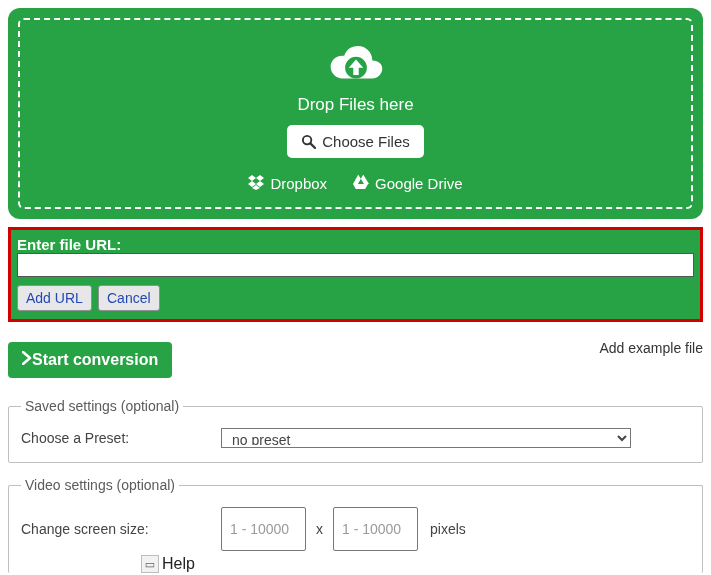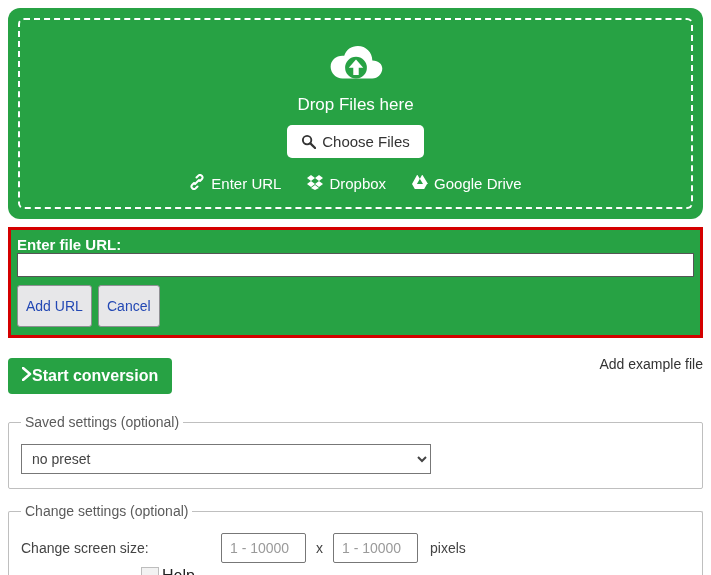--- a/index.html
+++ b/index.html
@@ -67,21 +67,21 @@
       height: 24px;
       padding: 2px 4px;
       font-size: 14px;
       color: #222;
       margin-bottom: 8px;
     }
     .small-btn {
       background: #e7e7e9;
       border: 1px solid #8f8f94;
       border-radius: 3px;
-      padding: 12px 8px;
+      padding: 4px 8px;
       color: #2348b4;
       font-size: 14px;
       cursor: pointer;
       margin-right: 2px;
     }
     
     .mid-row { position: relative; margin-bottom: 18px; min-height: 38px; }
     .example-link {
       position: absolute;
       right: 0;
@@ -109,30 +109,30 @@
       border: 1px solid #bfbfbf;
       border-radius: 2px;
       padding: 14px 12px;
       margin-bottom: 14px;
     }
     legend { color: #5b5b5b; font-size: 14px; padding: 0 4px; }
     .row { display: flex; align-items: center; gap: 10px; }
     .row-label { color: #444; font-size: 14px; width: 190px; }
     select.preset {
       width: 410px;
-      height: 30px;
+      height: 20px;
       border: 1px solid #777;
       background: #fff;
       font-size: 14px;
       padding: 2px 6px;
       color: #444;
     }
     .dim-input {
       width: 85px;
-      height: 30px;
+      height: 44px;
       border: 1px solid #777;
       border-radius: 2px;
       padding: 8px 8px;
       font-size: 14px;
       color: #444;
     }
     .dim-input::placeholder { color: #9a9a9a; }
     .x-sep { color: #444; font-size: 14px; }
     .px-label { color: #444; font-size: 14px; margin-left: 2px; }
     .help-row { display: flex; align-items: center; gap: 3px; margin-top: 4px; margin-left: 120px; }
@@ -165,28 +165,20 @@
               <circle cx="6.5" cy="6.5" r="4.5" stroke="#333" stroke-width="2" fill="none"></circle>
               <line x1="10" y1="10" x2="15" y2="15" stroke="#333" stroke-width="2.4" stroke-linecap="round"></line>
             </svg>
         </span>
         <span>Choose Files</span>
       </button>
       <div class="source-row">
         <span class="source-item">
           <span>
             <svg viewBox="0 0 16 16">
-                <path d="M6 10l4-4M5 9l-2 2a2.5 2.5 0 003.5 3.5l2-2M11 7l2-2A2.5 2.5 0 009.5 1.5l-2 2" stroke="#fff" stroke-width="2" fill="none" stroke-linecap="round"></path>
-              </svg>
-          </span>
-          <span>Enter URL</span>
-        </span>
-        <span class="source-item">
-          <span>
-            <svg viewBox="0 0 16 16">
                 <path d="M4 1L0 4l4 3L8 4 4 1zm8 0L8 4l4 3 4-3-4-3zM0 10l4 3 4-3-4-3-4 3zm8 0l4 3 4-3-4-3-4 3zM4 14l4 2 4-2-4-3-4 3z" fill="#fff"></path>
               </svg>
           </span>
           <span>Dropbox</span>
         </span>
         <span class="source-item">
           <span>
             <svg viewBox="0 0 16 16">
                 <path d="M5.5 1h5L16 10h-5L5.5 1zM0 10l2.8 5h9.4l2.8-5H0zM5 1L0 10l2.5 4.3L10 1H5z" fill="#fff"></path>
               </svg>
@@ -214,28 +206,29 @@
             <path d="M1 1l7 6-7 6" stroke="#fff" stroke-width="2.6" fill="none" stroke-linecap="round" stroke-linejoin="round"></path>
           </svg>
       </span>
       <span>Start conversion</span>
     </button>
   </div>
 
   <fieldset>
     <legend>Saved settings (optional)</legend>
     <div class="row">
+      <span class="row-label">Choose a Preset:</span>
       <select class="preset">
         <option>no preset</option>
       </select>
     </div>
   </fieldset>
 
   <fieldset style="border-bottom:none; margin-bottom:0; padding-bottom:0;">
-    <legend>Change settings (optional)</legend>
+    <legend>Video settings (optional)</legend>
     <div class="row">
       <span class="row-label">Change screen size:</span>
       <input class="dim-input" type="text" placeholder="1 - 10000" style="">
       <span class="x-sep">x</span>
       <input class="dim-input" type="text" placeholder="1 - 10000" style="">
       <span class="px-label">pixels</span>
     </div>
     <div class="help-row">
       <span class="help-box">▭</span>
       <span class="help-text">Help</span>

